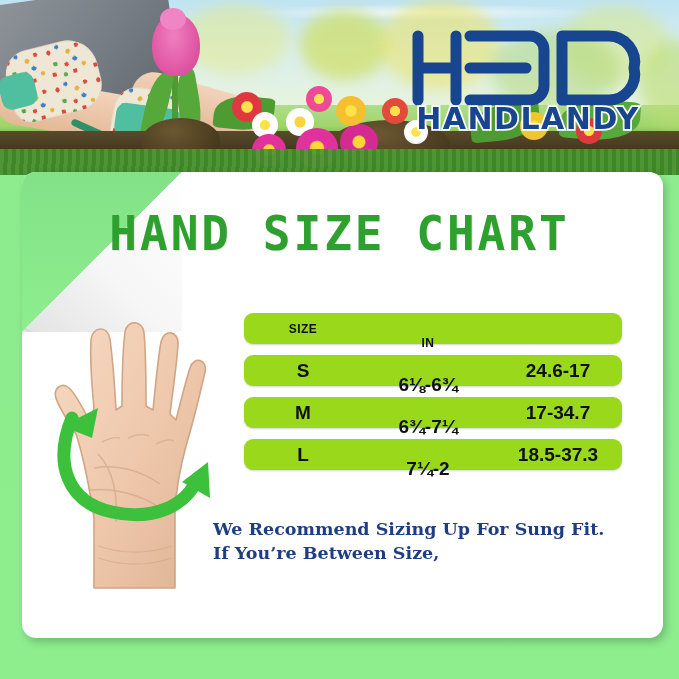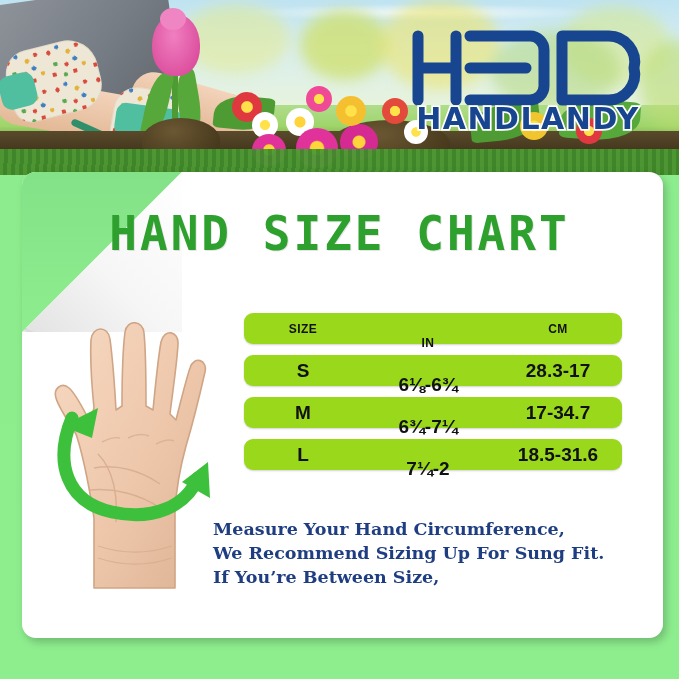--- a/index.html
+++ b/index.html
@@ -328,41 +328,39 @@
         <polygon points="172,140 174,176 146,160" fill="#3dc13d"></polygon>
       </g>
     </svg>
   </div>
 
   <div class="table">
 
     <div class="trow head">
       <div class="cell c-size">SIZE</div>
       <div class="cell c-in">IN</div>
-      <div class="cell c-cm">CM</div>
     </div>
 
     <div class="trow">
       <div class="cell c-size">S</div>
       <div class="cell c-in">6⅛-6¾</div>
-      <div class="cell c-cm">28.3-17</div>
+      <div class="cell c-cm">24.6-17</div>
     </div>
 
     <div class="trow">
       <div class="cell c-size">M</div>
       <div class="cell c-in">6¾-7¼</div>
       <div class="cell c-cm">17-34.7</div>
     </div>
 
     <div class="trow">
       <div class="cell c-size">L</div>
       <div class="cell c-in">7¼-2</div>
-      <div class="cell c-cm">18.5-31.6</div>
+      <div class="cell c-cm">18.5-37.3</div>
     </div>
   </div>
 
   <div class="note">
-    <div>Measure Your Hand Circumference,</div>
     <div>We Recommend Sizing Up For Sung Fit.</div>
     <div>If You’re Between Size,</div>
   </div>
 
 </div>
 
 </body></html>

